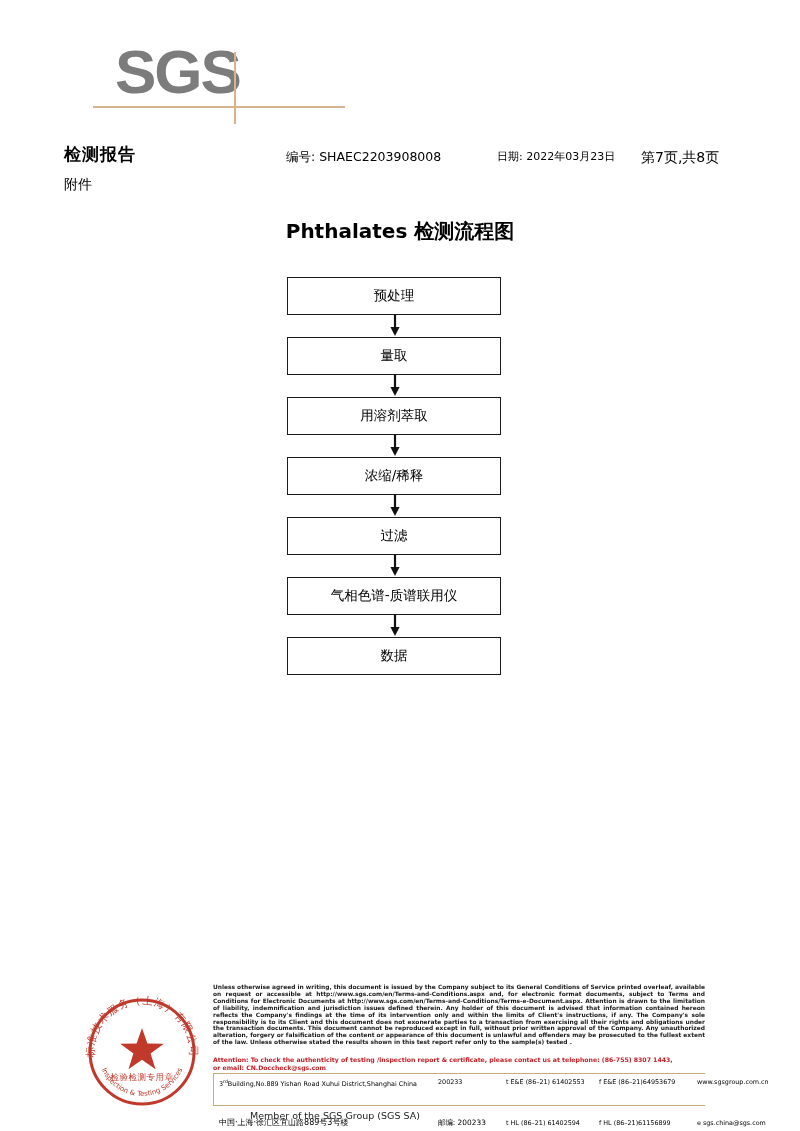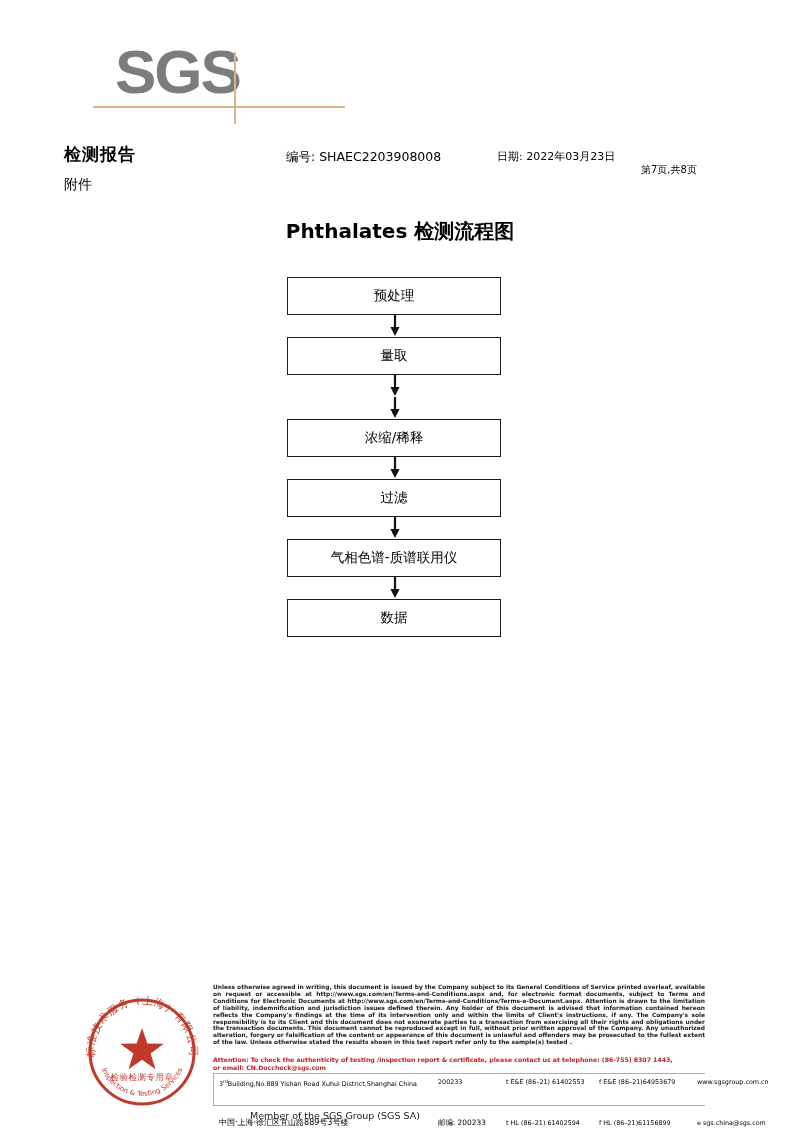--- a/index.html
+++ b/index.html
@@ -21,21 +21,21 @@
   
   .hdr{position:absolute;left:0;top:140px;width:800px;height:60px;}
   .hdr-title{position:absolute;left:64px;top:3px;font-size:17px;font-weight:bold;
     font-family:"DejaVu Sans",sans-serif;letter-spacing:1px;}
   .hdr-sub{position:absolute;left:64px;top:36px;font-size:14px;
     font-family:"DejaVu Sans",sans-serif;}
   .hdr-no{position:absolute;left:286px;top:9px;font-size:12.5px;
     font-family:"DejaVu Sans",sans-serif;white-space:nowrap;}
   .hdr-date{position:absolute;left:497px;top:9px;font-size:11px;
     font-family:"DejaVu Sans",sans-serif;white-space:nowrap;}
-  .hdr-page{position:absolute;left:641px;top:23px;font-size:10px;
+  .hdr-page{position:absolute;left:641px;top:9px;font-size:14px;
     font-family:"DejaVu Sans",sans-serif;white-space:nowrap;}
 
   
   .flow-title{position:absolute;left:0;top:218px;width:800px;text-align:center;
     font-size:20px;font-weight:bold;font-family:"DejaVu Sans",sans-serif;}
   .flow{position:absolute;left:287px;top:277px;width:216px;}
   .fbox{
     width:214px;height:38px;border:1px solid #1b1b1b;box-sizing:border-box;
     display:flex;align-items:center;justify-content:center;
     font-size:13.5px;font-family:"DejaVu Sans",sans-serif;background:#fff;
@@ -115,20 +115,21 @@
   </div>
 
   <div class="fbox">量取</div>
   <div class="arrow">
     <svg width="14" height="22" viewBox="0 0 14 22">
         <line x1="7" y1="0" x2="7" y2="14" stroke="#111" stroke-width="2.2"></line>
         <polygon points="7,21 2.4,12 11.6,12" fill="#111"></polygon>
       </svg>
   </div>
 
+  <div class="fbox">用溶剂萃取</div>
   <div class="arrow">
     <svg width="14" height="22" viewBox="0 0 14 22">
         <line x1="7" y1="0" x2="7" y2="14" stroke="#111" stroke-width="2.2"></line>
         <polygon points="7,21 2.4,12 11.6,12" fill="#111"></polygon>
       </svg>
   </div>
 
   <div class="fbox">浓缩/稀释</div>
   <div class="arrow">
     <svg width="14" height="22" viewBox="0 0 14 22">

